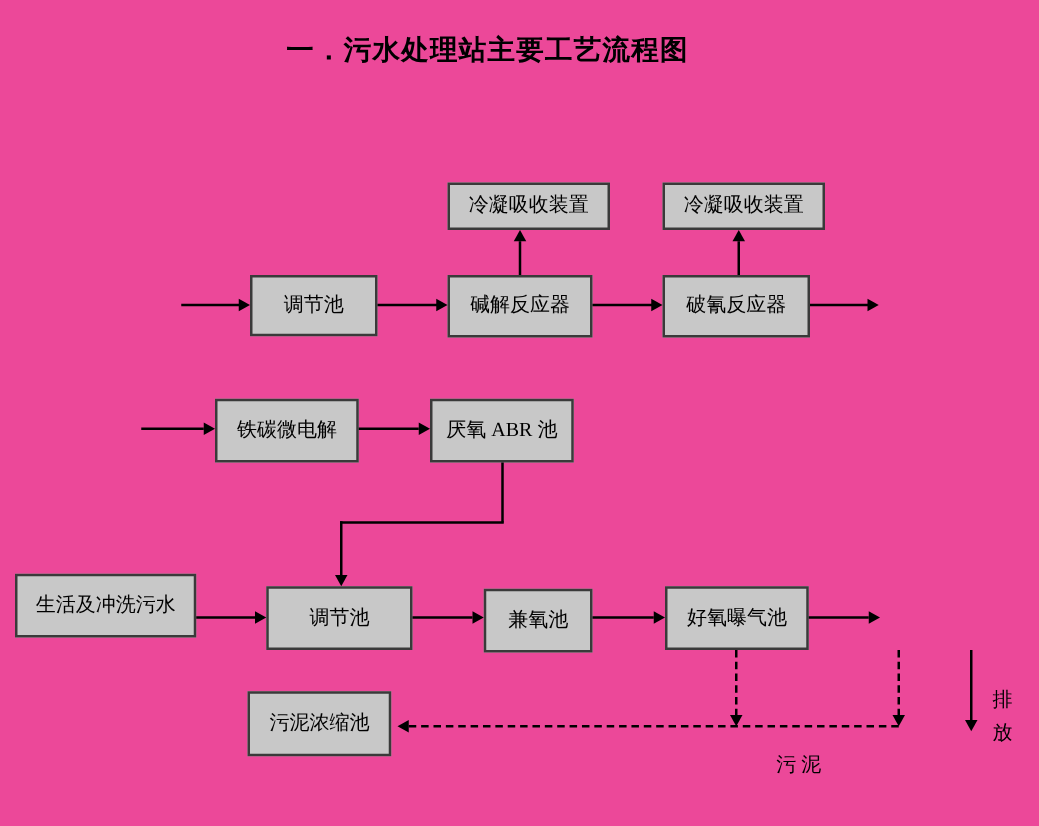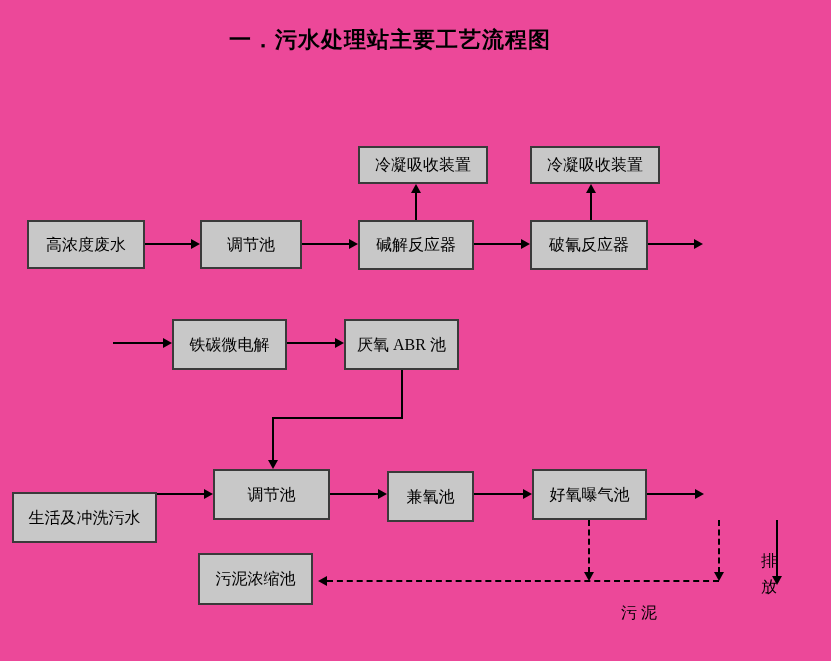--- a/index.html
+++ b/index.html
@@ -41,21 +41,20 @@
 </head>
 <body>
 
 <div class="page">
 
   <h1 class="title">一．污水处理站主要工艺流程图</h1>
 
   <div class="node" style="left:358px;top:146px;width:130px;height:38px;">冷凝吸收装置</div>
   <div class="node" style="left:530px;top:146px;width:130px;height:38px;">冷凝吸收装置</div>
 
-  <div class="node" style="left:27px;top:220px;width:118px;height:49px;">高浓度废水</div>
   <div class="node" style="left:200px;top:220px;width:102px;height:49px;">调节池</div>
   <div class="node" style="left:530px;top:220px;width:118px;height:50px;">破氰反应器</div>
   <div class="node" style="left:358px;top:220px;width:116px;height:50px;">碱解反应器</div>
 
   <div class="hl" style="left:145px;top:243px;width:47px;"></div>
   <div class="ah r" style="left:191px;top:239px;"></div>
   <div class="hl" style="left:302px;top:243px;width:48px;"></div>
   <div class="ah r" style="left:349px;top:239px;"></div>
   <div class="hl" style="left:474px;top:243px;width:48px;"></div>
   <div class="ah r" style="left:521px;top:239px;"></div>
@@ -73,21 +72,21 @@
   <div class="hl" style="left:113px;top:342px;width:50px;"></div>
   <div class="ah r" style="left:163px;top:338px;"></div>
   <div class="hl" style="left:287px;top:342px;width:48px;"></div>
   <div class="ah r" style="left:335px;top:338px;"></div>
 
   <div class="vl" style="left:401px;top:370px;height:48px;"></div>
   <div class="hl" style="left:272px;top:417px;width:131px;"></div>
   <div class="vl" style="left:272px;top:417px;height:43px;"></div>
   <div class="ah d" style="left:268px;top:460px;"></div>
 
-  <div class="node" style="left:12px;top:492px;width:145px;height:51px;">生活及冲洗污水</div>
+  <div class="node" style="left:12px;top:459px;width:145px;height:51px;">生活及冲洗污水</div>
   <div class="node" style="left:213px;top:469px;width:117px;height:51px;">调节池</div>
   <div class="node" style="left:387px;top:471px;width:87px;height:51px;">兼氧池</div>
   <div class="node" style="left:532px;top:469px;width:115px;height:51px;">好氧曝气池</div>
 
   <div class="hl" style="left:157px;top:493px;width:47px;"></div>
   <div class="ah r" style="left:204px;top:489px;"></div>
   <div class="hl" style="left:330px;top:493px;width:48px;"></div>
   <div class="ah r" style="left:378px;top:489px;"></div>
   <div class="hl" style="left:474px;top:493px;width:49px;"></div>
   <div class="ah r" style="left:523px;top:489px;"></div>
@@ -99,16 +98,16 @@
   <div class="dvl" style="left:588px;top:520px;height:53px;"></div>
   <div class="ah d" style="left:584px;top:572px;"></div>
   <div class="dvl" style="left:718px;top:520px;height:53px;"></div>
   <div class="ah d" style="left:714px;top:572px;"></div>
   <div class="dhl" style="left:327px;top:580px;width:392px;"></div>
   <div class="ah l" style="left:318px;top:576px;"></div>
 
   <div class="vl" style="left:776px;top:520px;height:57px;"></div>
   <div class="ah d" style="left:772px;top:576px;"></div>
 
-  <div class="lbl vert" style="left:760px;top:548px;">排放</div>
+  <div class="lbl vert" style="left:793px;top:548px;">排放</div>
   <div class="lbl" style="left:621px;top:600px;">污 泥</div>
 
 </div>
 
 </body></html>

